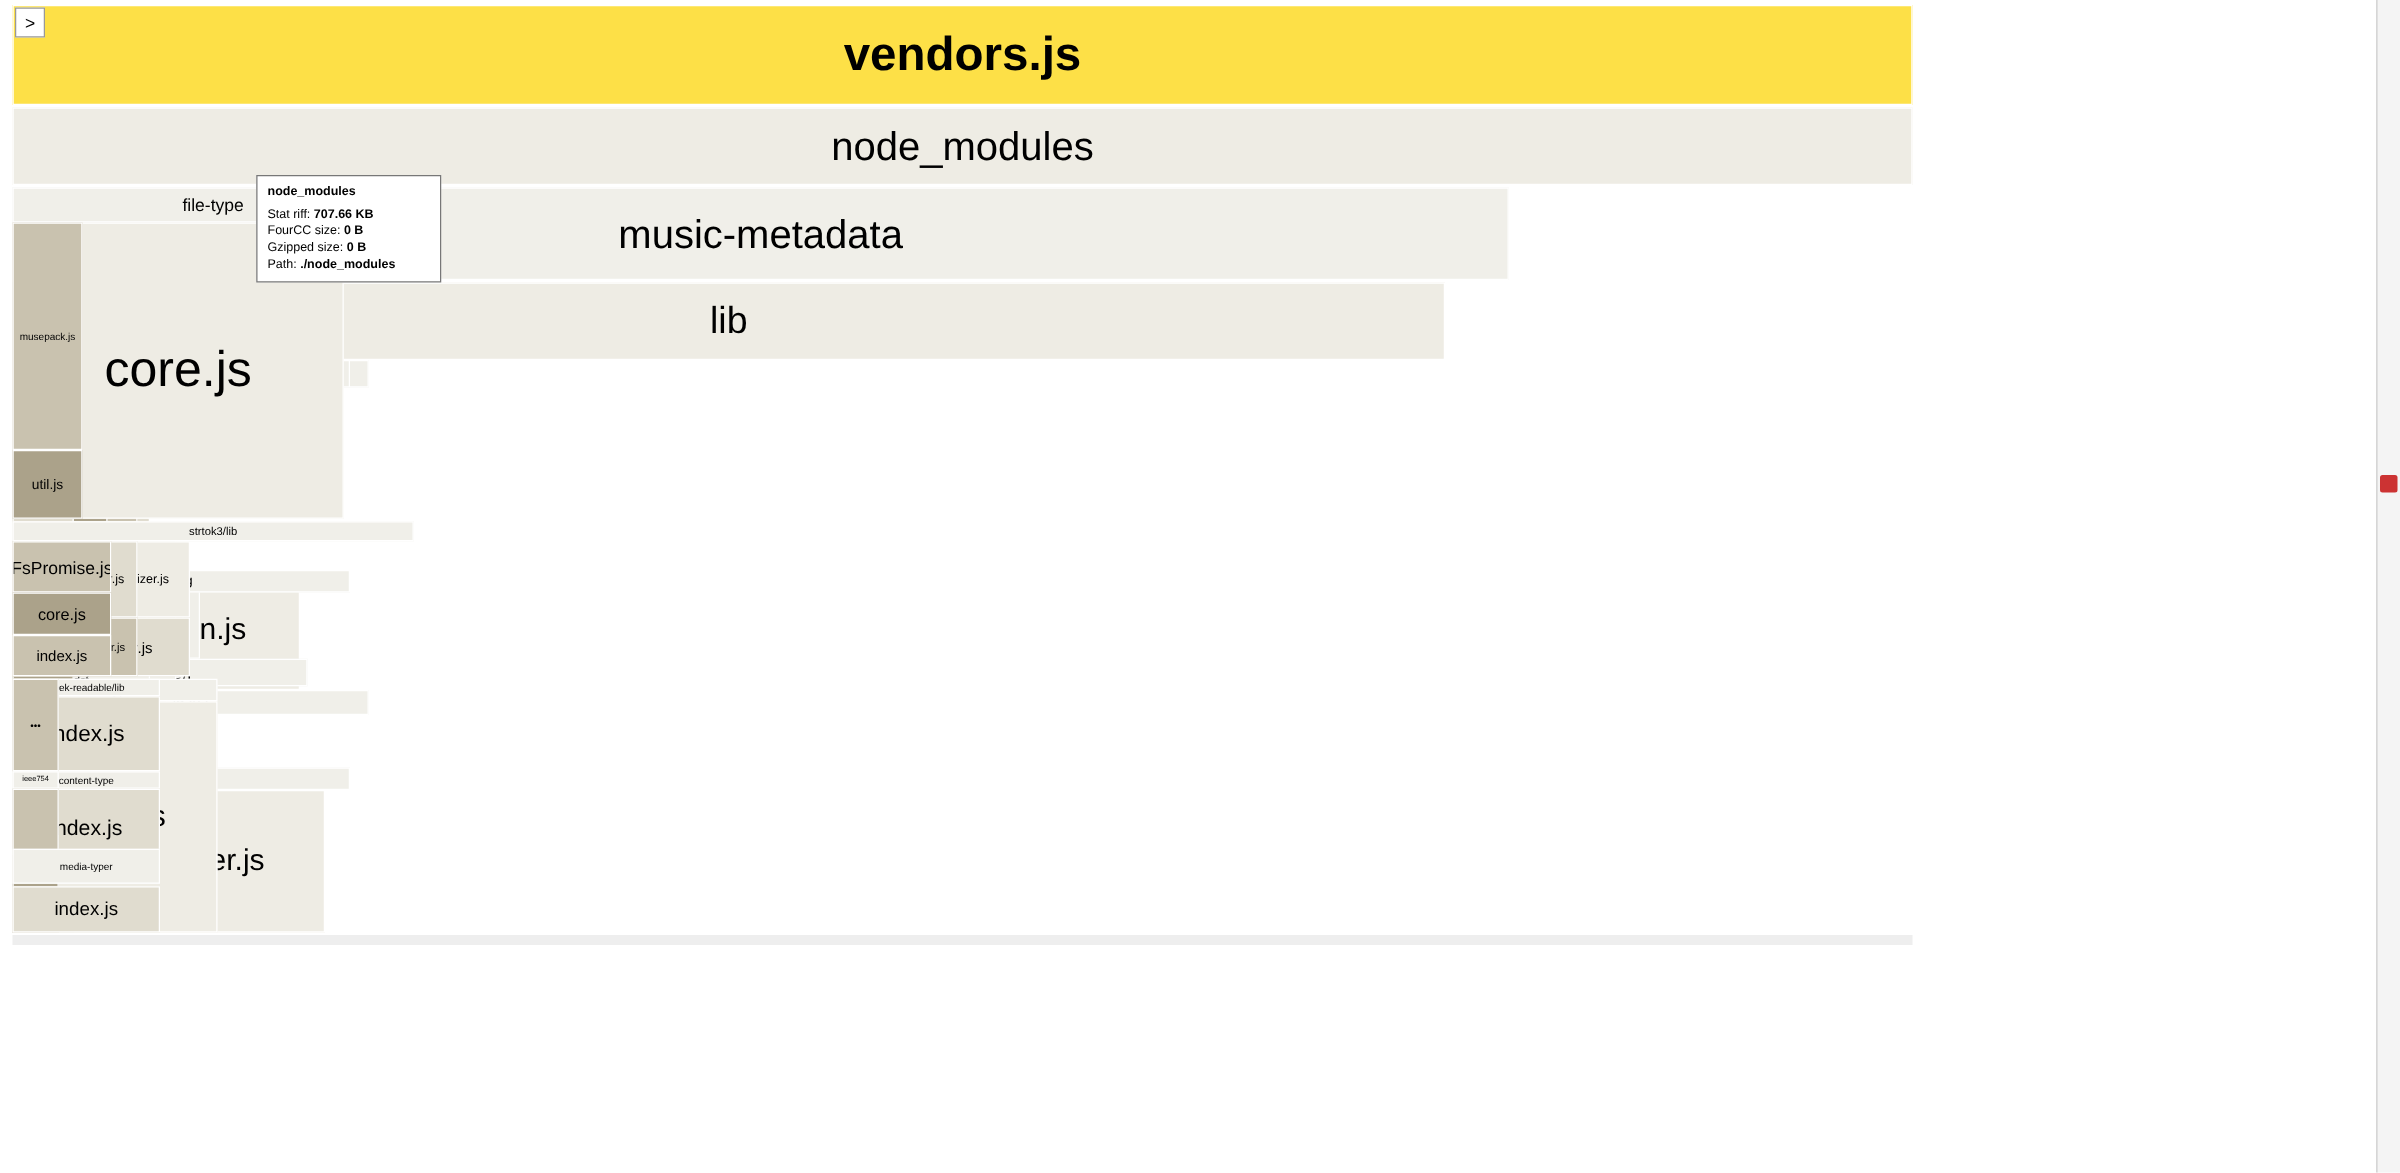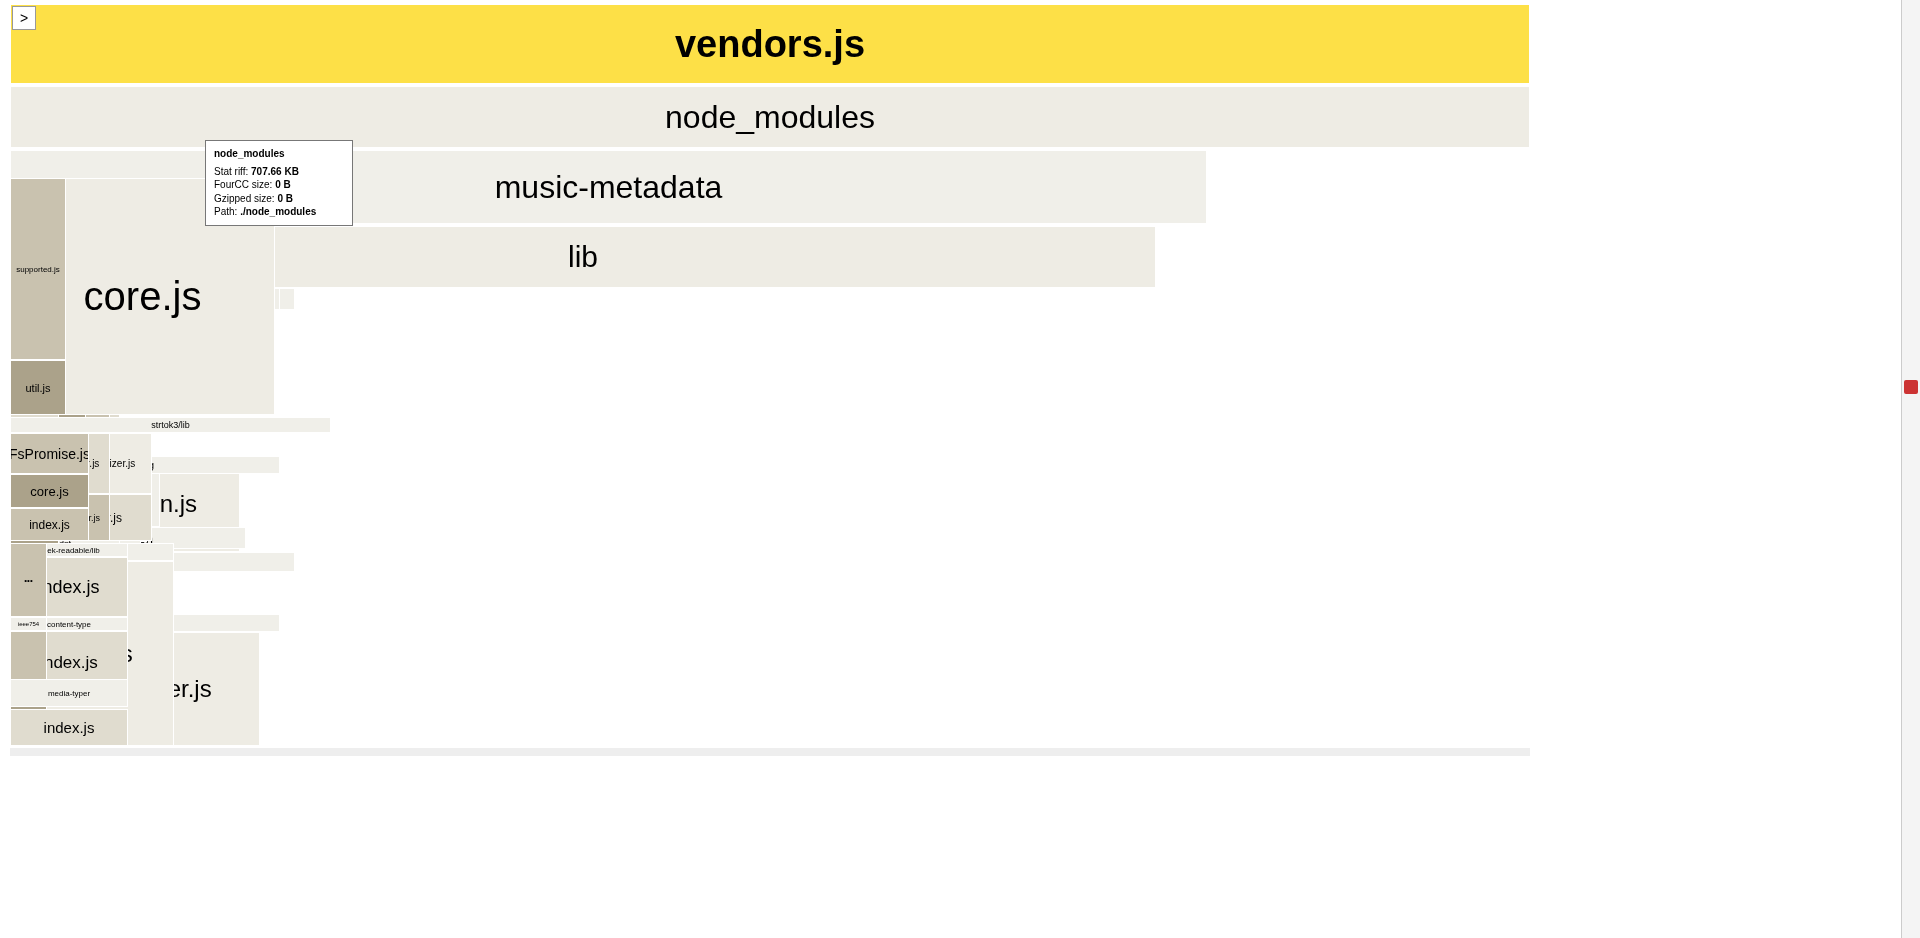--- a/index.html
+++ b/index.html
@@ -347,25 +347,28 @@
 <div class="block c4" style="left:1148;top:476px;width:49px;height:180px">
       <span class="lbl" style="font-size:9px">browser.js</span>
     </div>
 <div class="block c5" style="left:1148;top:656px;width:49px;height:16px">
       <span class="lbl" style="font-size:8px">ms</span>
     </div>
 <div class="block c3" style="left:1148;top:672px;width:49px;height:70px">
       <span class="lbl" style="font-size:9px">index.js</span>
     </div>
 
+<div class="block c5" style="left:1199;top:146px;width:321px;height:28px">
+      <span class="lbl" style="font-size:14px">file-type</span>
+    </div>
 <div class="block c1" style="left:1199;top:174px;width:265px;height:237px">
       <span class="lbl" style="font-size:40px">core.js</span>
     </div>
 <div class="block c3" style="left:1464;top:174px;width:56px;height:182px">
-      <span class="lbl" style="font-size:8px">supported.js</span>
+      <span class="lbl" style="font-size:8px">musepack.js</span>
     </div>
 <div class="block c4" style="left:1464;top:356px;width:56px;height:55px">
       <span class="lbl" style="font-size:11px">util.js</span>
     </div>
 
 <div class="block c5" style="left:1199;top:413px;width:321px;height:16px">
       <span class="lbl" style="font-size:9px">strtok3/lib</span>
     </div>
 <div class="block c1" style="left:1199;top:429px;width:142px;height:61px">
       <span class="lbl" style="font-size:10px">ReadStreamTokenizer.js</span>

